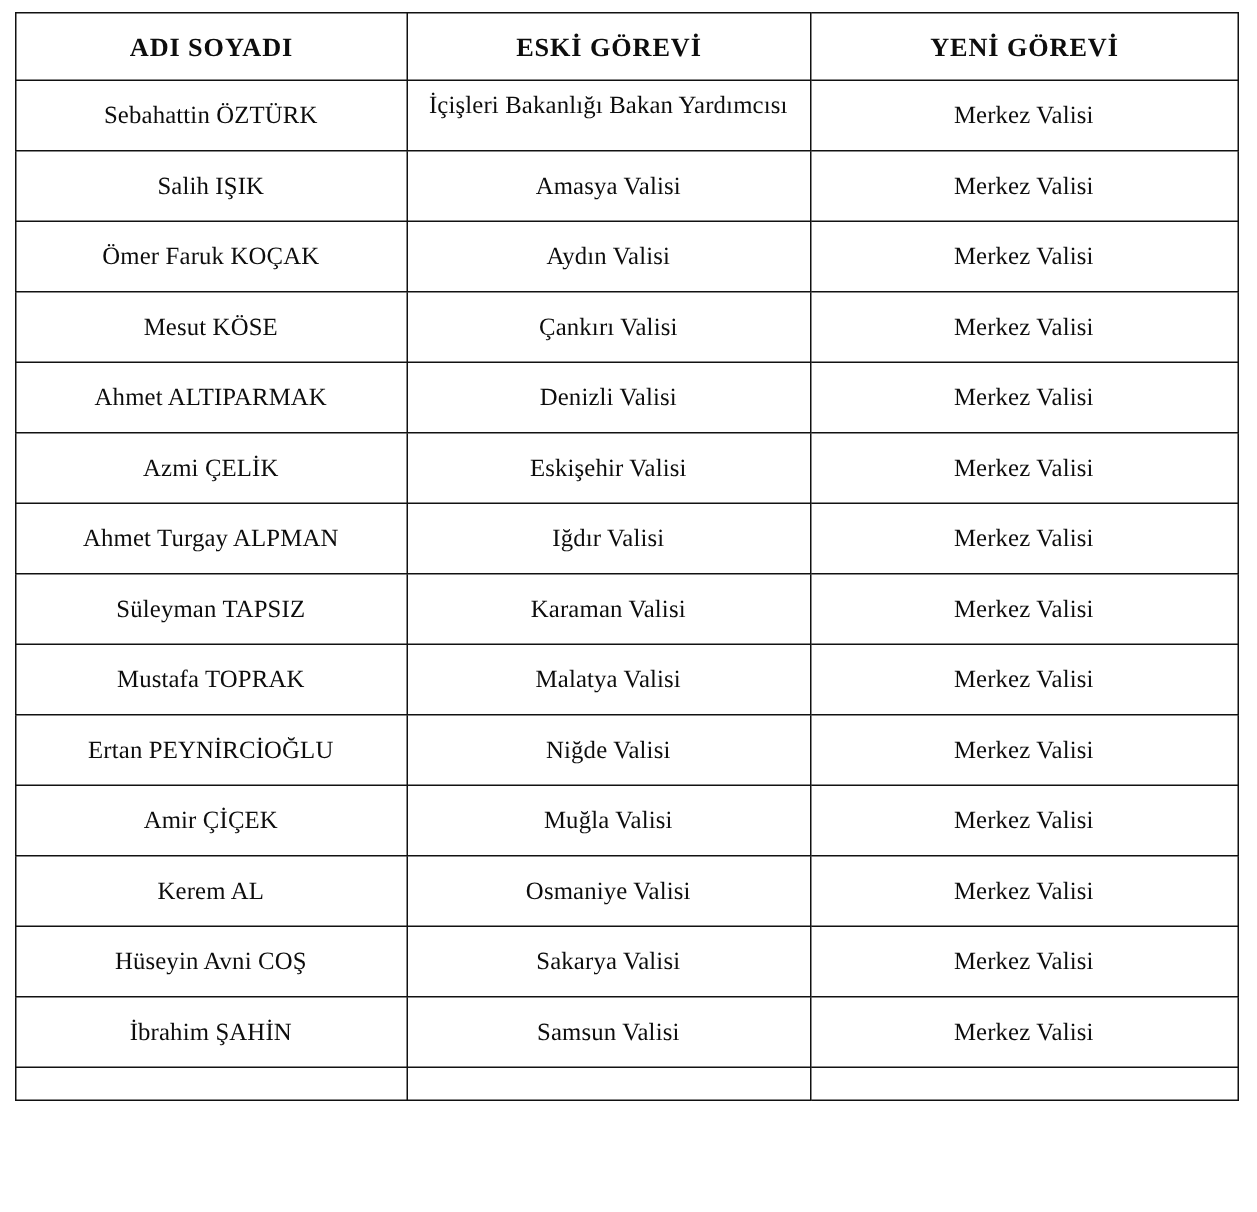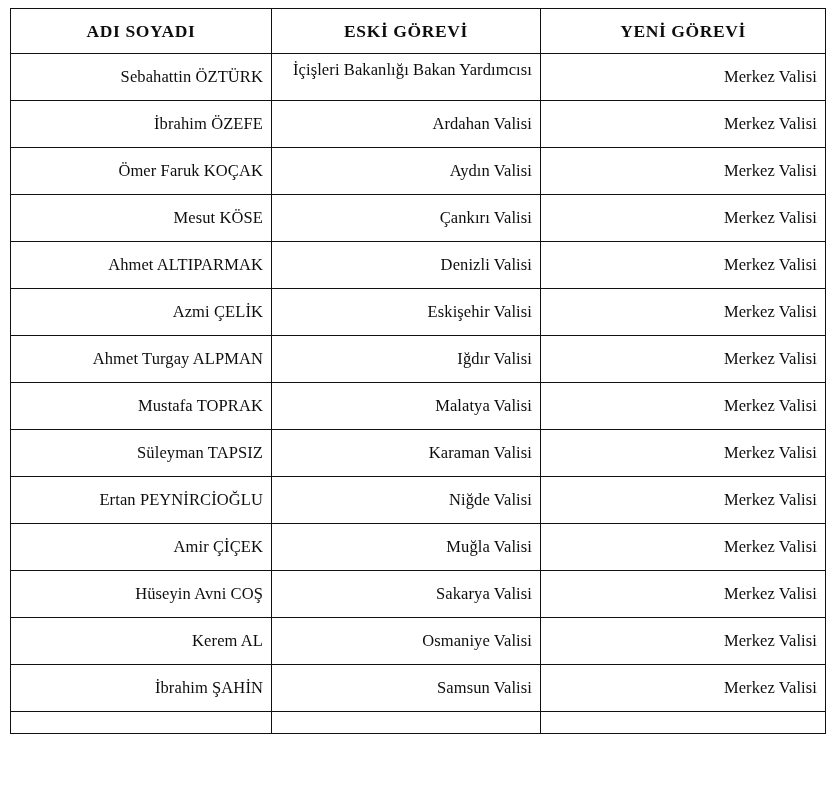--- a/index.html
+++ b/index.html
@@ -61,21 +61,21 @@
     font-family: "Liberation Serif", "DejaVu Serif", serif;
   }
 
   
   table.appointments tbody td {
     height: 47px;
     font-size: 16.5px;
     font-weight: normal;
     padding: 3px 8px 3px 7px;
     line-height: 1.22;
-    text-align: right;
+    text-align: center;
     letter-spacing: 0.1px;
   }
 
   td.cell-old {
     padding-left: 9px;
   }
   td.cell-new {
     padding-left: 10px;
   }
 
@@ -117,26 +117,26 @@
       </thead>
       <tbody>
 
         <tr class="row-tall">
           <td class="cell-name">Sebahattin ÖZTÜRK</td>
           <td class="cell-old">İçişleri Bakanlığı Bakan Yardımcısı</td>
           <td class="cell-new">Merkez Valisi</td>
         </tr>
 
 
-
-        <tr>
-          <td class="cell-name">İbrahim ÖZEFE</td>
-          <td class="cell-old">Ardahan Valisi</td>
-          <td class="cell-new">Merkez Valisi</td>
-        </tr>
+        <tr>
+          <td class="cell-name">Salih IŞIK</td>
+          <td class="cell-old">Amasya Valisi</td>
+          <td class="cell-new">Merkez Valisi</td>
+        </tr>
+
 
         <tr>
           <td class="cell-name">Ömer Faruk KOÇAK</td>
           <td class="cell-old">Aydın Valisi</td>
           <td class="cell-new">Merkez Valisi</td>
         </tr>
 
         <tr>
           <td class="cell-name">Mesut KÖSE</td>
           <td class="cell-old">Çankırı Valisi</td>
@@ -155,52 +155,52 @@
           <td class="cell-new">Merkez Valisi</td>
         </tr>
 
         <tr>
           <td class="cell-name">Ahmet Turgay ALPMAN</td>
           <td class="cell-old">Iğdır Valisi</td>
           <td class="cell-new">Merkez Valisi</td>
         </tr>
 
         <tr>
+          <td class="cell-name">Süleyman TAPSIZ</td>
+          <td class="cell-old">Karaman Valisi</td>
+          <td class="cell-new">Merkez Valisi</td>
+        </tr>
+
+        <tr>
           <td class="cell-name">Mustafa TOPRAK</td>
           <td class="cell-old">Malatya Valisi</td>
           <td class="cell-new">Merkez Valisi</td>
         </tr>
 
         <tr>
-          <td class="cell-name">Süleyman TAPSIZ</td>
-          <td class="cell-old">Karaman Valisi</td>
-          <td class="cell-new">Merkez Valisi</td>
-        </tr>
-
-        <tr>
           <td class="cell-name">Ertan PEYNİRCİOĞLU</td>
           <td class="cell-old">Niğde Valisi</td>
           <td class="cell-new">Merkez Valisi</td>
         </tr>
 
         <tr>
           <td class="cell-name">Amir ÇİÇEK</td>
           <td class="cell-old">Muğla Valisi</td>
           <td class="cell-new">Merkez Valisi</td>
         </tr>
 
         <tr>
+          <td class="cell-name">Kerem AL</td>
+          <td class="cell-old">Osmaniye Valisi</td>
+          <td class="cell-new">Merkez Valisi</td>
+        </tr>
+
+        <tr>
           <td class="cell-name">Hüseyin Avni COŞ</td>
           <td class="cell-old">Sakarya Valisi</td>
-          <td class="cell-new">Merkez Valisi</td>
-        </tr>
-
-        <tr>
-          <td class="cell-name">Kerem AL</td>
-          <td class="cell-old">Osmaniye Valisi</td>
           <td class="cell-new">Merkez Valisi</td>
         </tr>
 
         <tr>
           <td class="cell-name">İbrahim ŞAHİN</td>
           <td class="cell-old">Samsun Valisi</td>
           <td class="cell-new">Merkez Valisi</td>
         </tr>
 
         <tr class="row-clipped">

